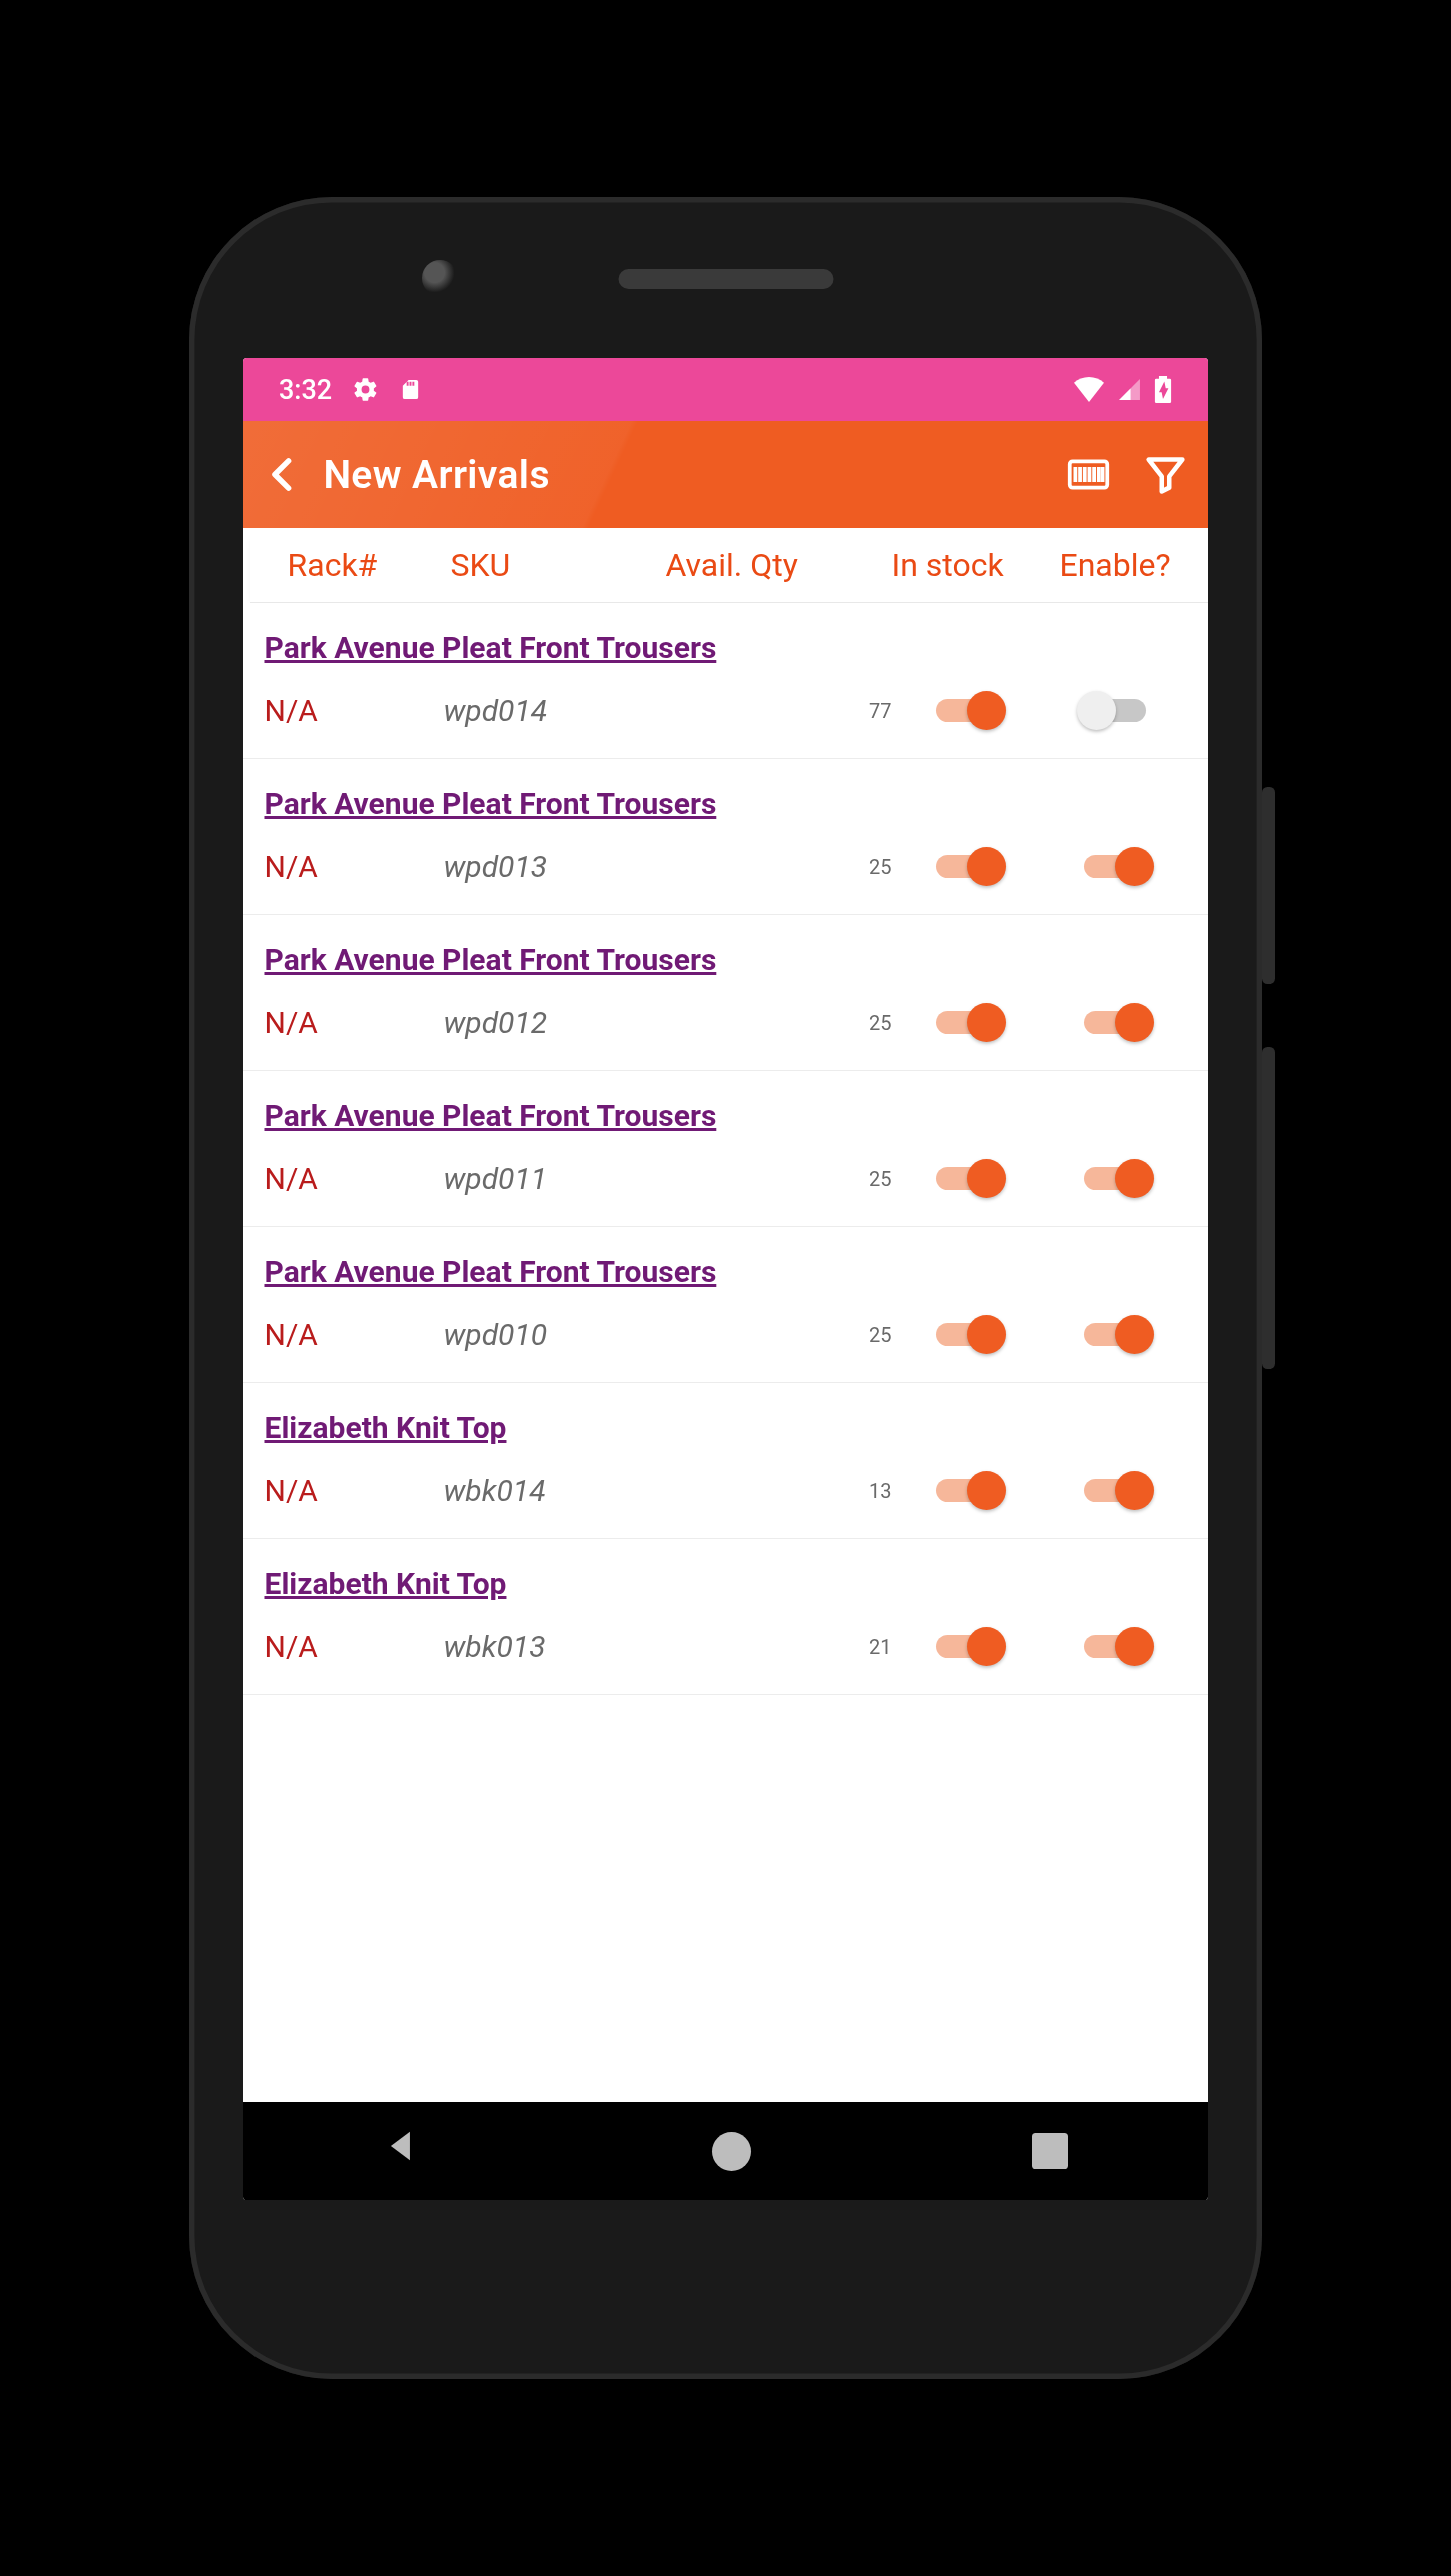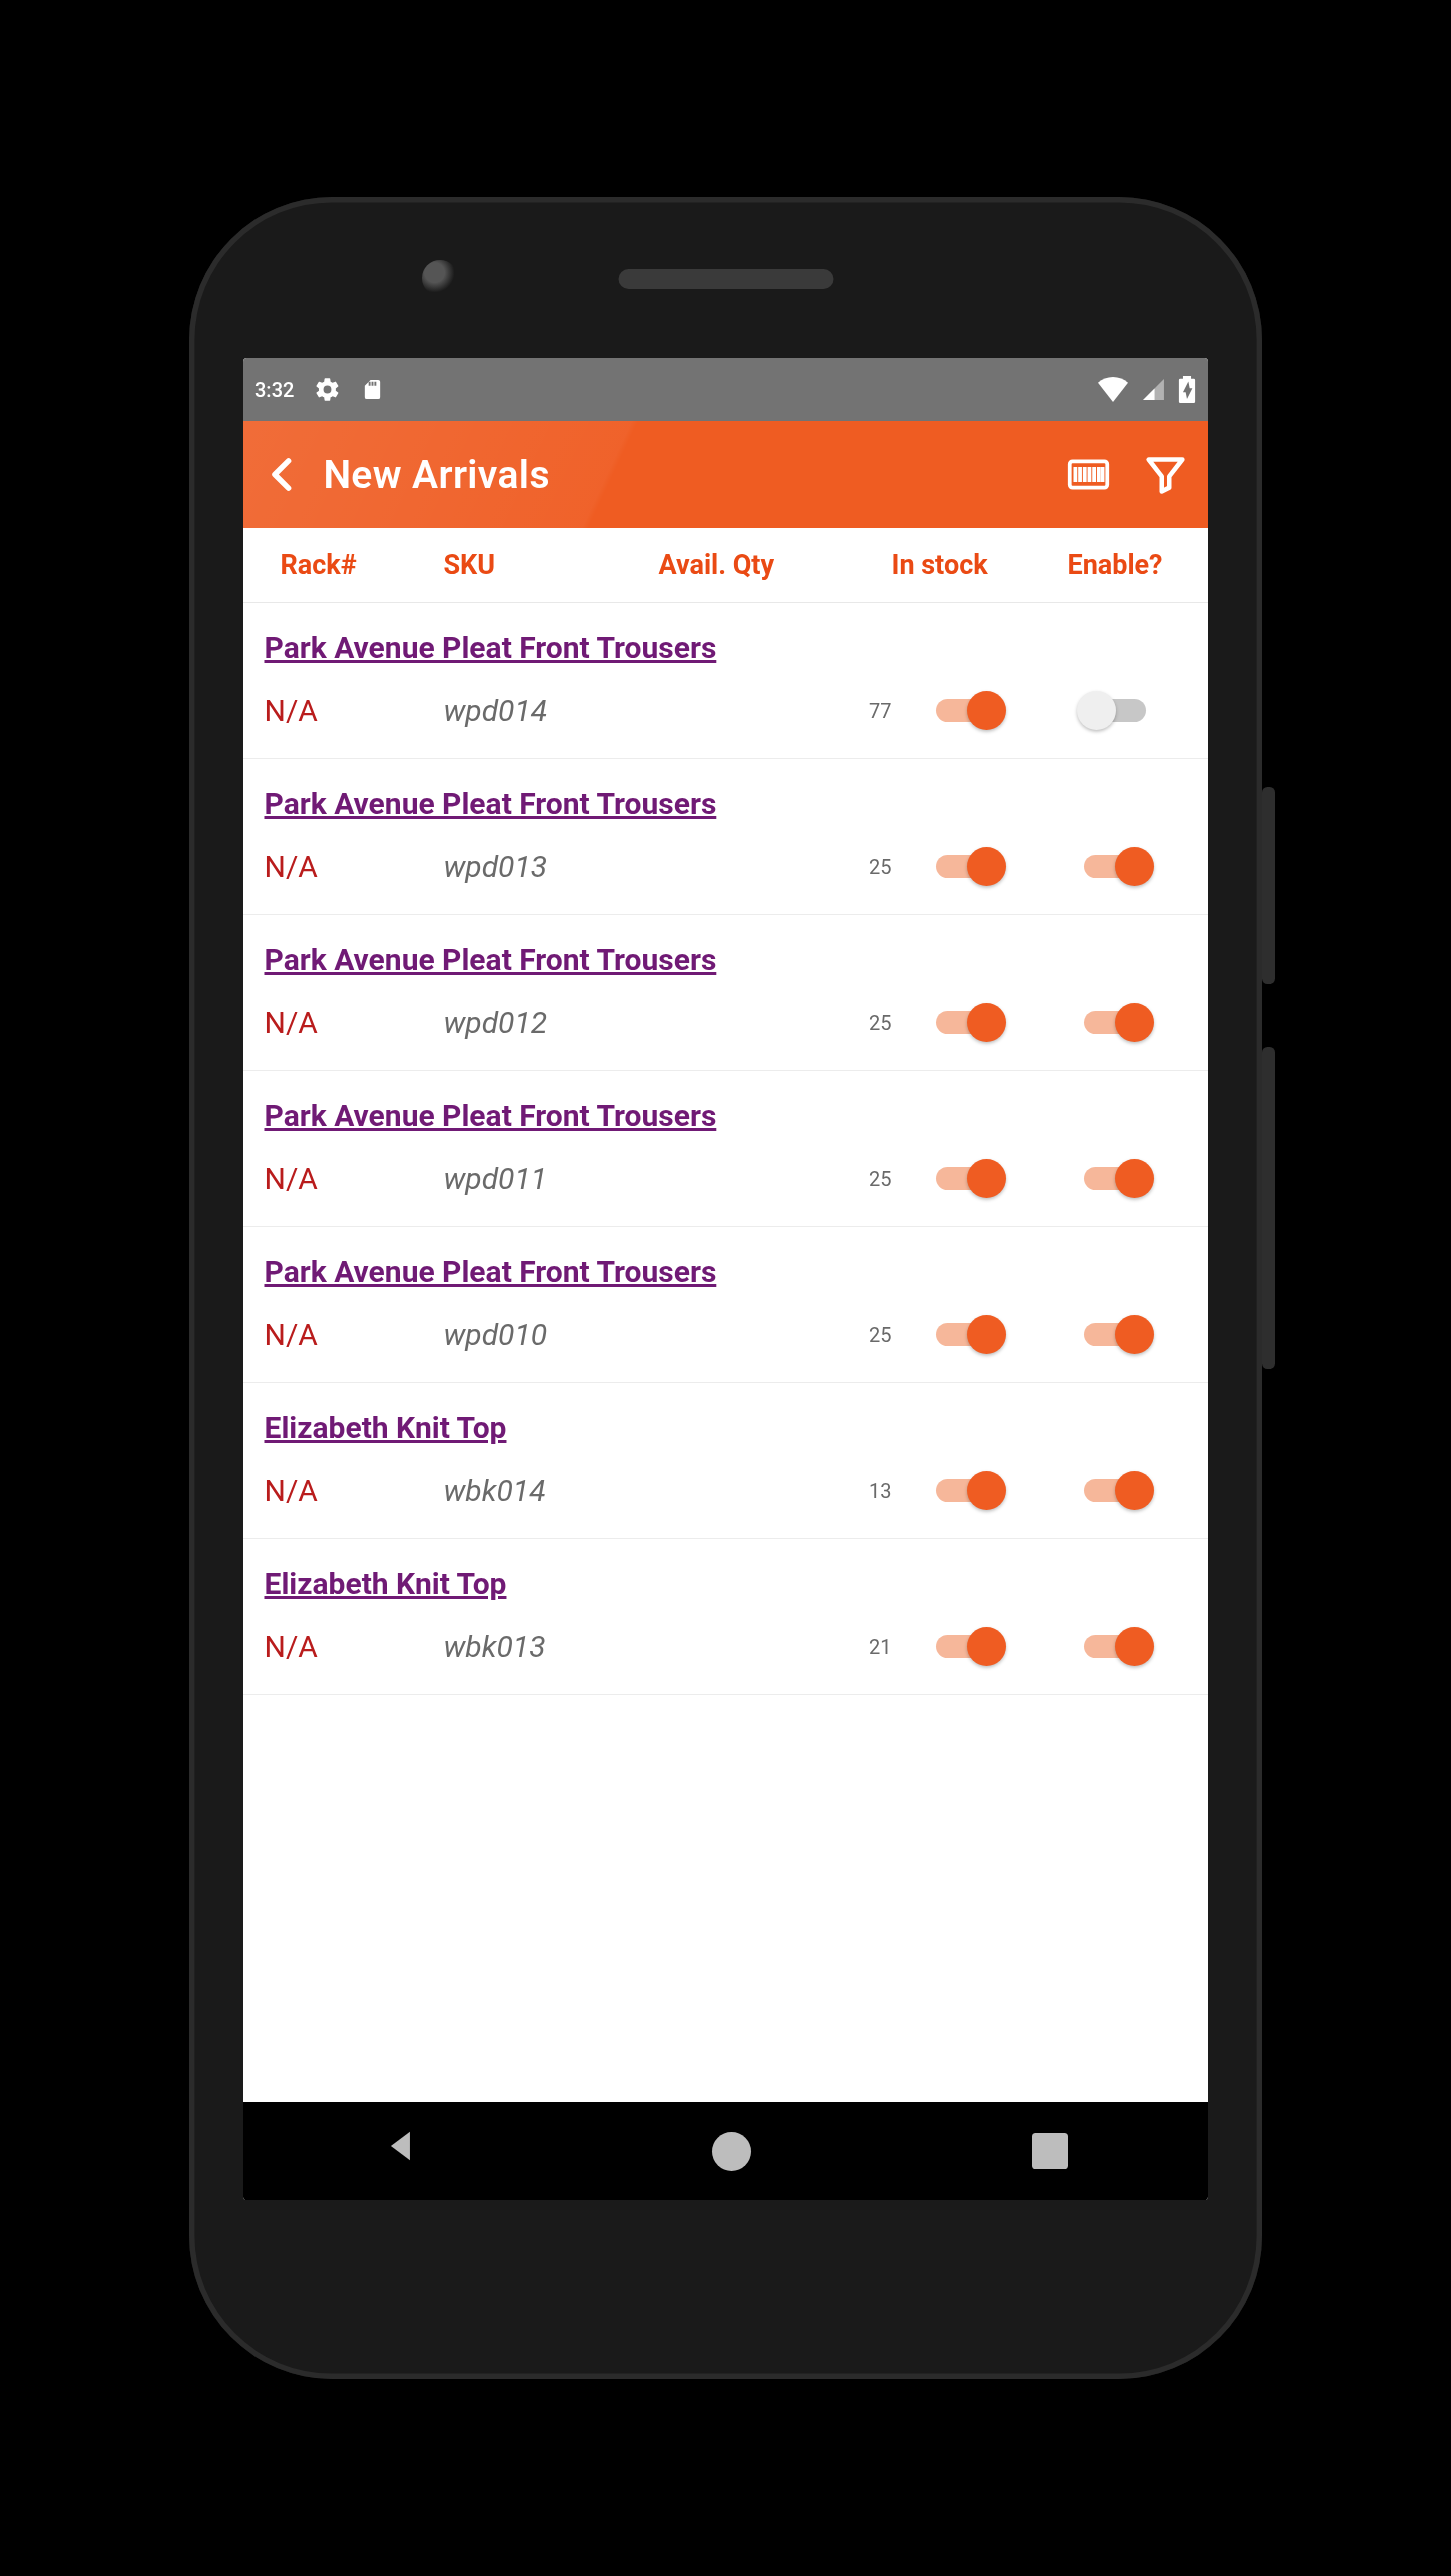--- a/index.html
+++ b/index.html
@@ -55,26 +55,26 @@
     border-radius: 3.6px;
     overflow: hidden;
     display: flex;
     flex-direction: column;
     position: relative;
   }
 
   
   .statusbar {
     height: 63px;
-    background: #737373;
+    background: #ec4899;
     color: #fff;
     display: flex;
     align-items: center;
-    padding: 0 12px;
-    font-size: 20px;
+    padding: 0 36px;
+    font-size: 27px;
     font-weight: 500;
   }
   .statusbar .left { display: flex; align-items: center; gap: 19.7px; }
   .statusbar .spacer { flex: 1; }
   .statusbar .right { display: flex; align-items: center; gap: 12.5px; }
   .sb-icon { display: inline-flex; }
 
   
   .appbar {
     height: 107px;
@@ -100,24 +100,25 @@
 
   
   .colhead {
     height: 75px;
     background: #fff;
     display: grid;
     grid-template-columns: 179px 215px 1fr 152px 143px;
     align-items: center;
     padding: 0 21.5px;
     color: #ea4a14;
-    font-size: 27px;
-    font-weight: 700;
+    font-size: 32px;
+    font-weight: 400;
     border-bottom: 0.9px solid #e8e8e8;
     box-shadow: 0 5.4px 9px -5.4px rgba(0,0,0,.15);
+    margin-left: 7px;
   }
   .colhead .c-rack  { padding-left: 16px; }
   .colhead .c-qty   { text-align: left; }
   .colhead .c-stock { text-align: left; }
   .colhead .c-en    { text-align: center; }
 
   
   .list {
     flex: 1;
     overflow: hidden;

